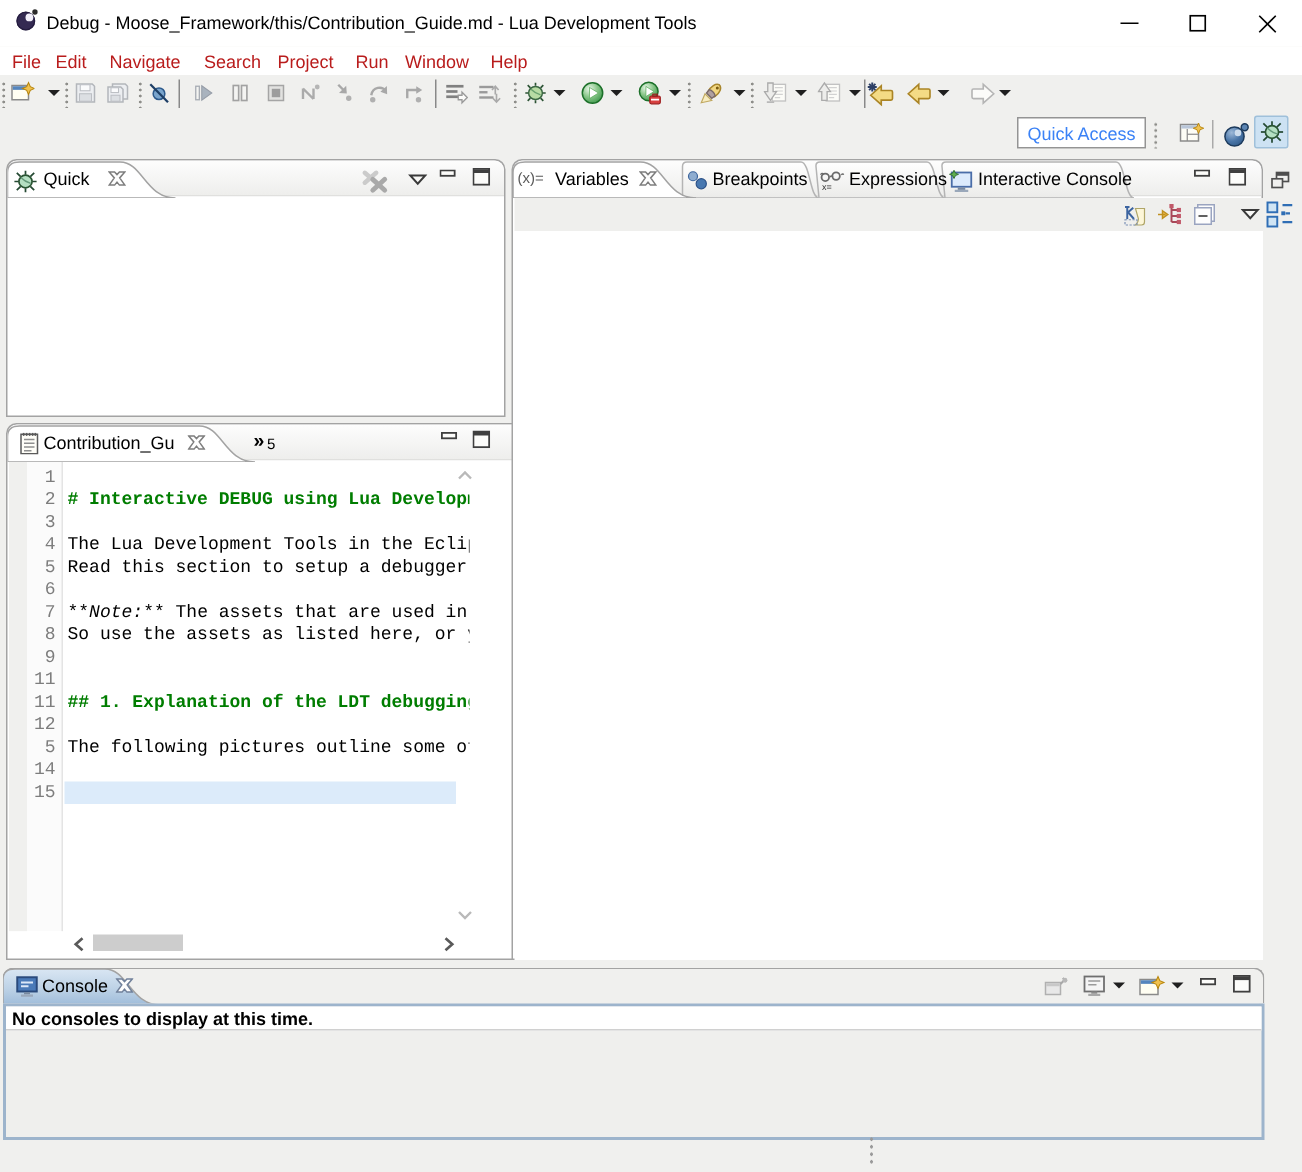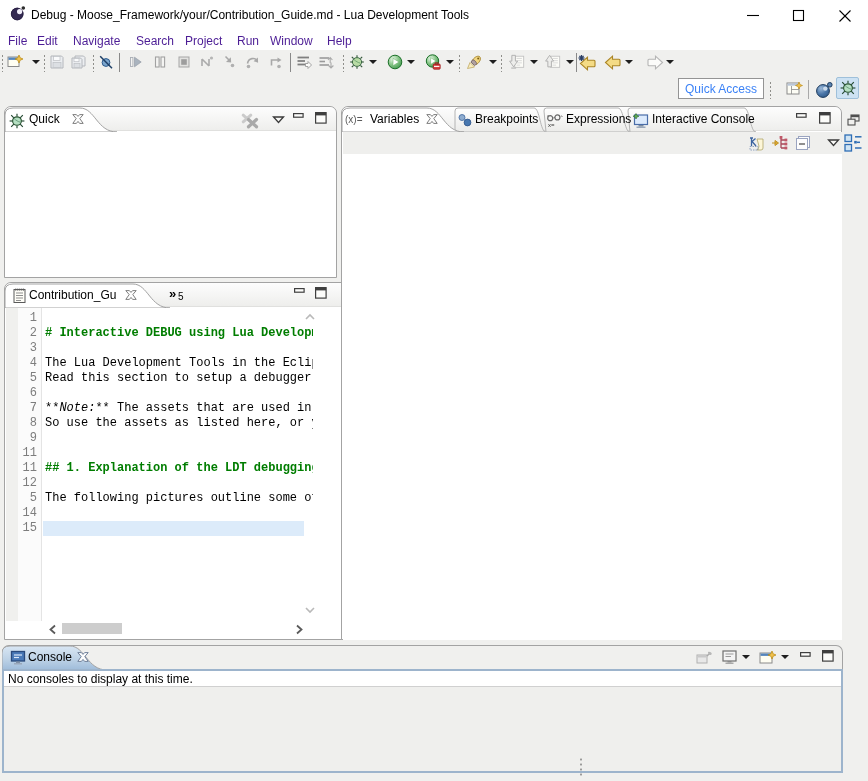--- a/index.html
+++ b/index.html
@@ -7,21 +7,21 @@
 body { font-family:"Liberation Sans", sans-serif; font-size:12px; color:#000; background:#f0f0ee; }
 #win { position:absolute; left:0; top:0; width:868px; height:781px; }
 .abs { position:absolute; }
 
 
 #titlebar { position:absolute; left:0; top:0; width:868px; height:31px; background:#ffffff; }
 #titletext { position:absolute; left:31px; top:8px; font-size:12px; color:#000; }
 
 
 #menubar { position:absolute; left:0; top:31px; width:868px; height:19px; background:#ffffff; }
-.menuitem { position:absolute; top:3px; font-size:12px; color:#4c1d95; }
+.menuitem { position:absolute; top:3px; font-size:12px; color:#b91c1c; }
 
 
 #toolbar { position:absolute; left:0; top:50px; width:868px; height:53px; background:#f0f0ee; }
 .tbicon { position:absolute; top:4px; width:16px; height:16px; }
 .sep { position:absolute; top:3px; width:1px; height:19px; background:#898989; }
 .handle { position:absolute; top:4px; width:3px; height:18px;
   background-image:radial-gradient(circle, #8e8e8a 0.9px, transparent 1.1px);
   background-size:3px 4px; background-repeat:repeat-y; }
 .dd { position:absolute; width:0; height:0; border-left:4.2px solid transparent; border-right:4.2px solid transparent; border-top:4.8px solid #1f1f1f; top:10px; }
 
@@ -41,40 +41,40 @@
 #editor-body { position:absolute; left:1px; top:25px; width:331px; height:313px; background:#fff; overflow:hidden;}
 #gutter-ruler { position:absolute; left:0; top:0; width:12px; height:313px; background:#f0f0ee; }
 #gutter { position:absolute; left:12px; top:0; width:24px; height:313px; background:#fbfbfb; border-right:1px solid #e4e4e4;}
 .lnum { position:absolute; right:4px; width:30px; text-align:right; font-family:"Liberation Mono",monospace; font-size:12px; color:#7d7d7d; line-height:15px; }
 #edtext { position:absolute; left:39px; top:0; width:268px; height:313px; overflow:hidden; }
 .eline { position:absolute; left:0px; font-family:"Liberation Mono",monospace; font-size:12px; line-height:15px; white-space:pre; }
 .green { color:#007d00; font-weight:bold; }
 #curline { position:absolute; left:37px; width:261px; height:15px; background:#dcebfa; }
 
 
-#console-content { position:absolute; left:0px; top:24px; width:841px; height:104px; border:2px solid #9db4cc; background:#efefed; }
+#console-content { position:absolute; left:0px; top:24px; width:841px; height:91px; border:2px solid #9db4cc; background:#efefed;font-weight:bold; }
 #console-label { position:absolute; left:0; top:0; width:100%; height:16px; background:#fff; border-bottom:1px solid #d0d0d0; }
 #console-label span { position:absolute; left:4px; top:1px; font-size:12px; }
 
 #bottomdots { position:absolute; left:580px; top:757px; width:2px; height:20px;
   background-image:radial-gradient(circle, #9a9a9a 1px, transparent 1.2px);
   background-size:2px 5px; background-repeat:repeat-y; }
 </style>
 </head>
 <body>
 <div id="win">
 
   <div id="titlebar">
     <svg class="abs" style="left:10px;top:5px" width="18" height="20" viewBox="0 0 18 20">
       <circle cx="7.2" cy="9" r="6.2" fill="#342a52"></circle>
       <circle cx="7.2" cy="9" r="5.9" fill="none" stroke="#241c3e" stroke-width="0.8"></circle>
       <circle cx="9.6" cy="6.6" r="2.6" fill="#f2effa"></circle>
       <circle cx="13.3" cy="3" r="1.8" fill="#2b2b2b"></circle>
     </svg>
-    <span id="titletext">Debug - Moose_Framework/your/Contribution_Guide.md - Lua Development Tools</span>
+    <span id="titletext">Debug - Moose_Framework/this/Contribution_Guide.md - Lua Development Tools</span>
 
     <svg class="abs" style="left:740px;top:0" width="128" height="31" viewBox="0 0 128 31">
       <line x1="7" y1="15.5" x2="19" y2="15.5" stroke="#000" stroke-width="1.1"></line>
       <rect x="53.5" y="10.5" width="10" height="10" fill="none" stroke="#000" stroke-width="1.1"></rect>
       <line x1="99.5" y1="10.5" x2="110.5" y2="21.5" stroke="#000" stroke-width="1.1"></line>
       <line x1="110.5" y1="10.5" x2="99.5" y2="21.5" stroke="#000" stroke-width="1.1"></line>
     </svg>
   </div>
 
   <div id="menubar">

